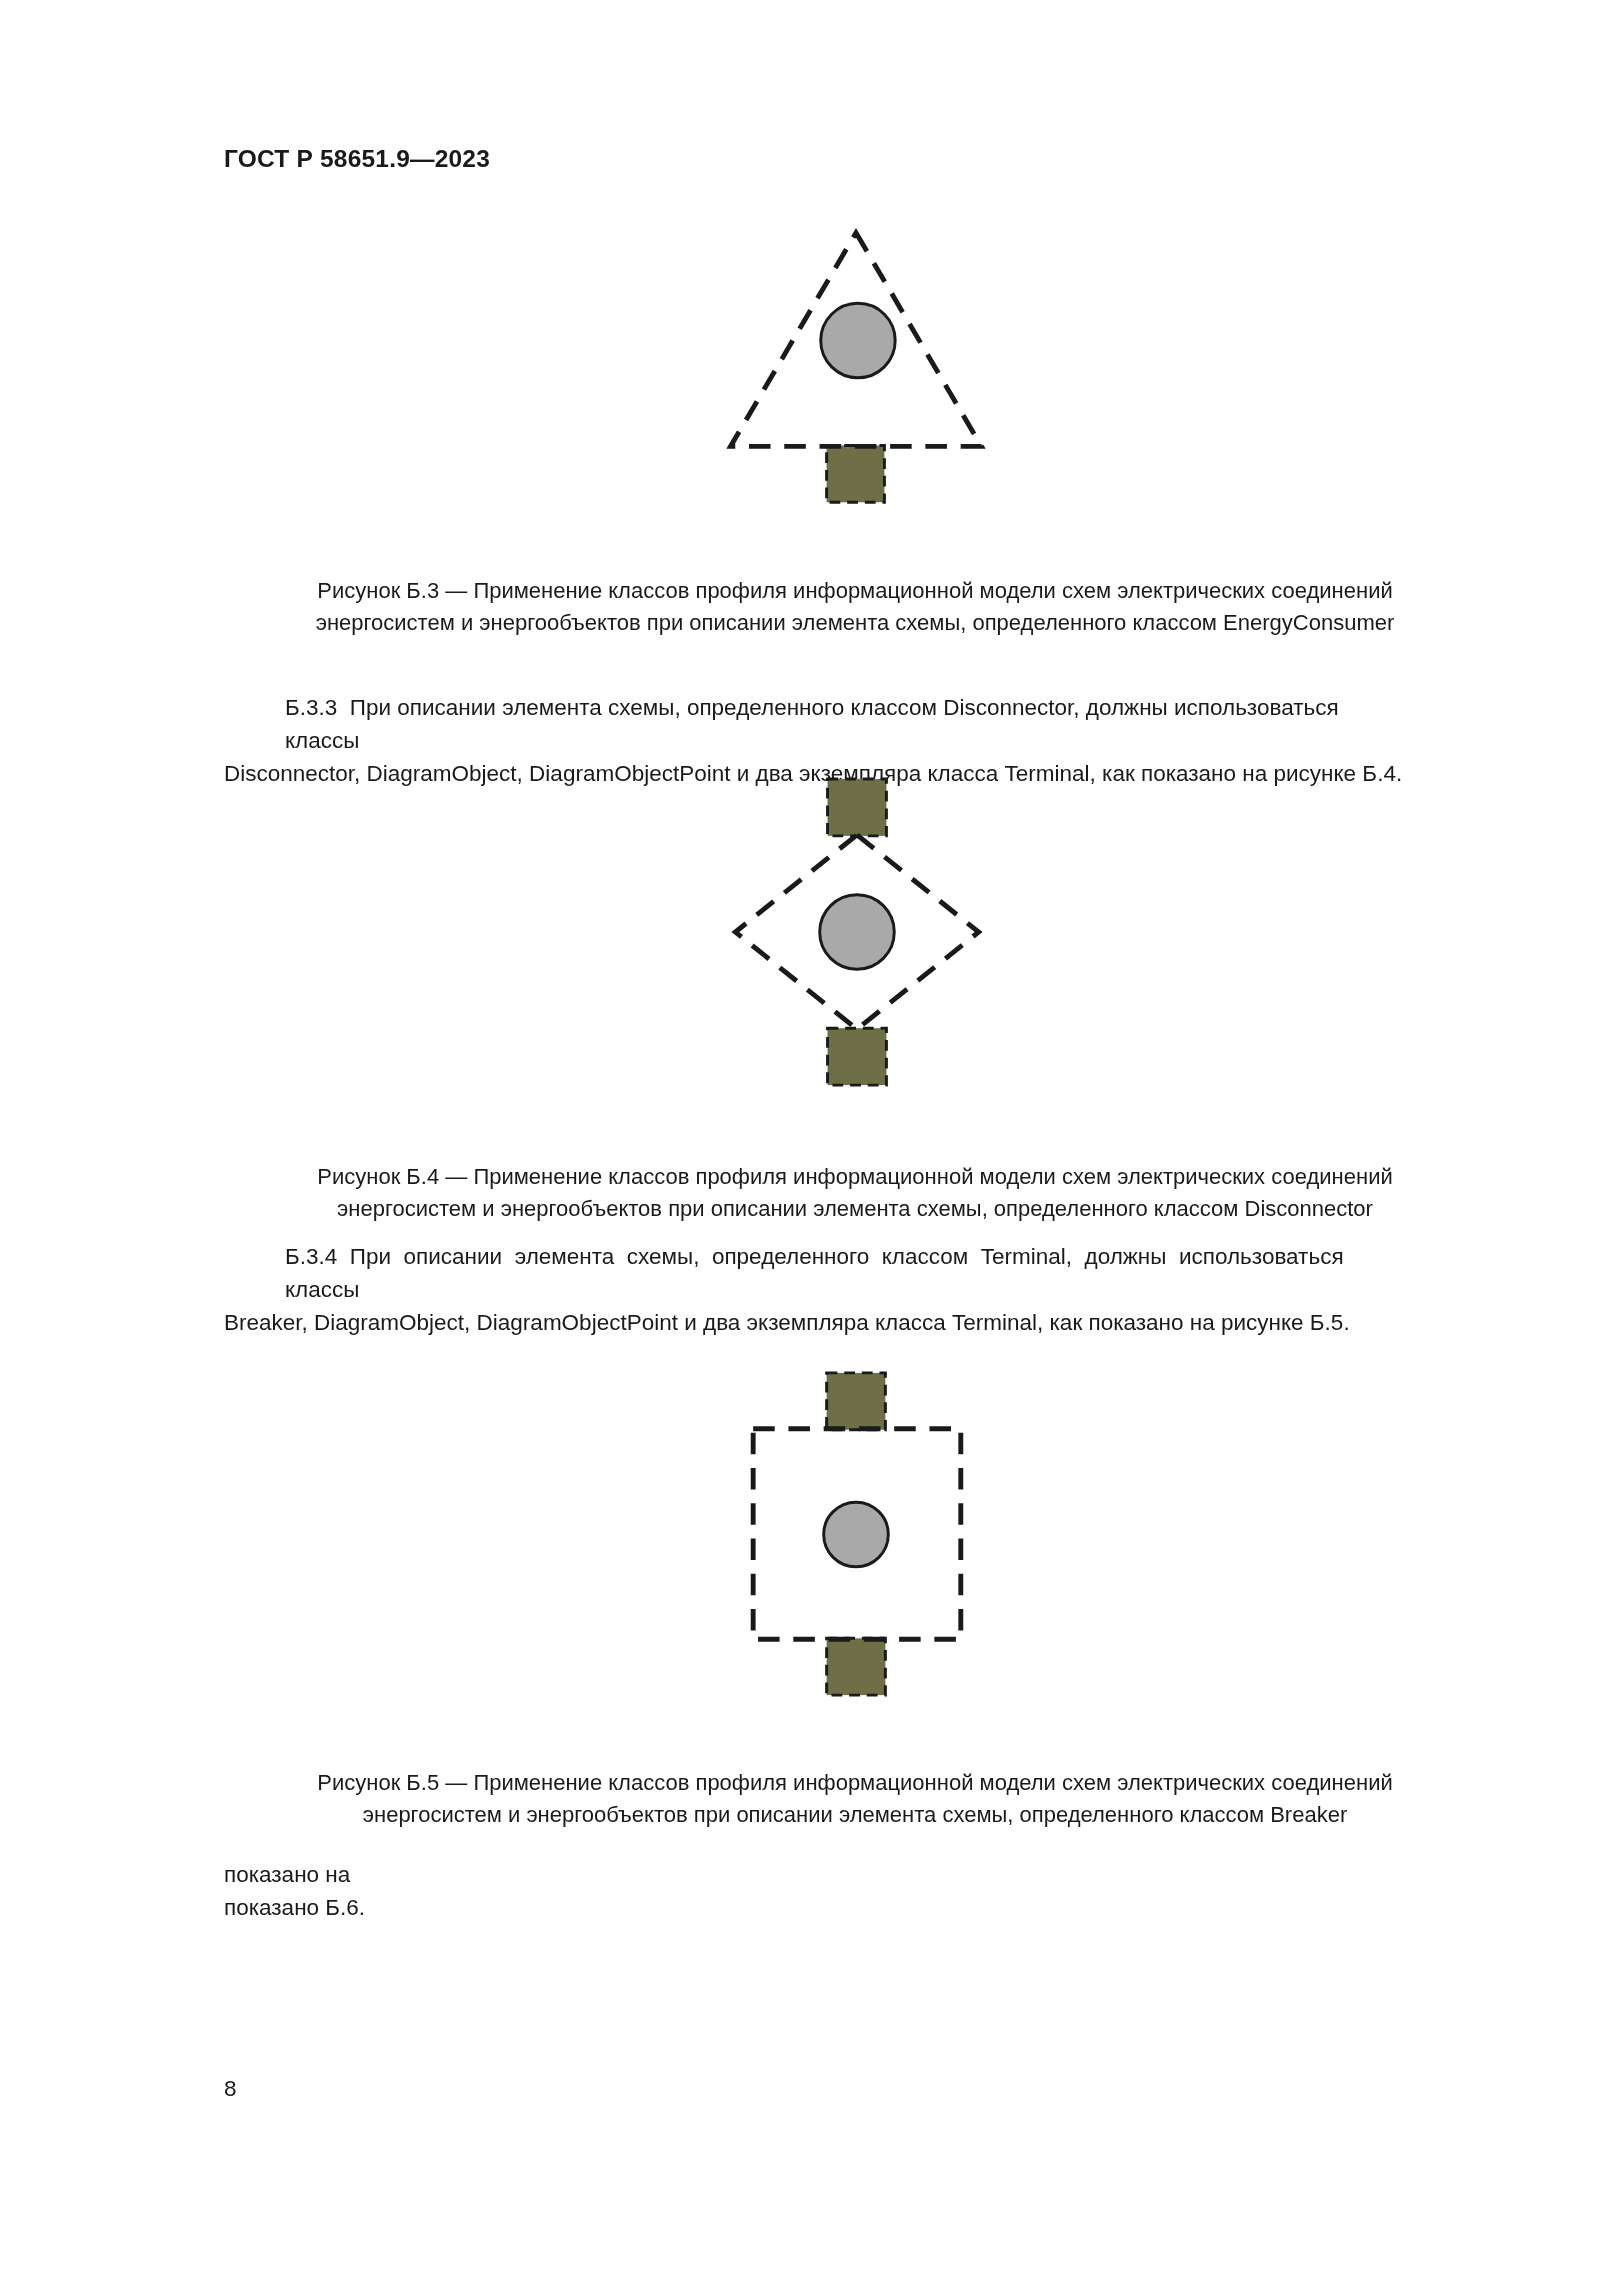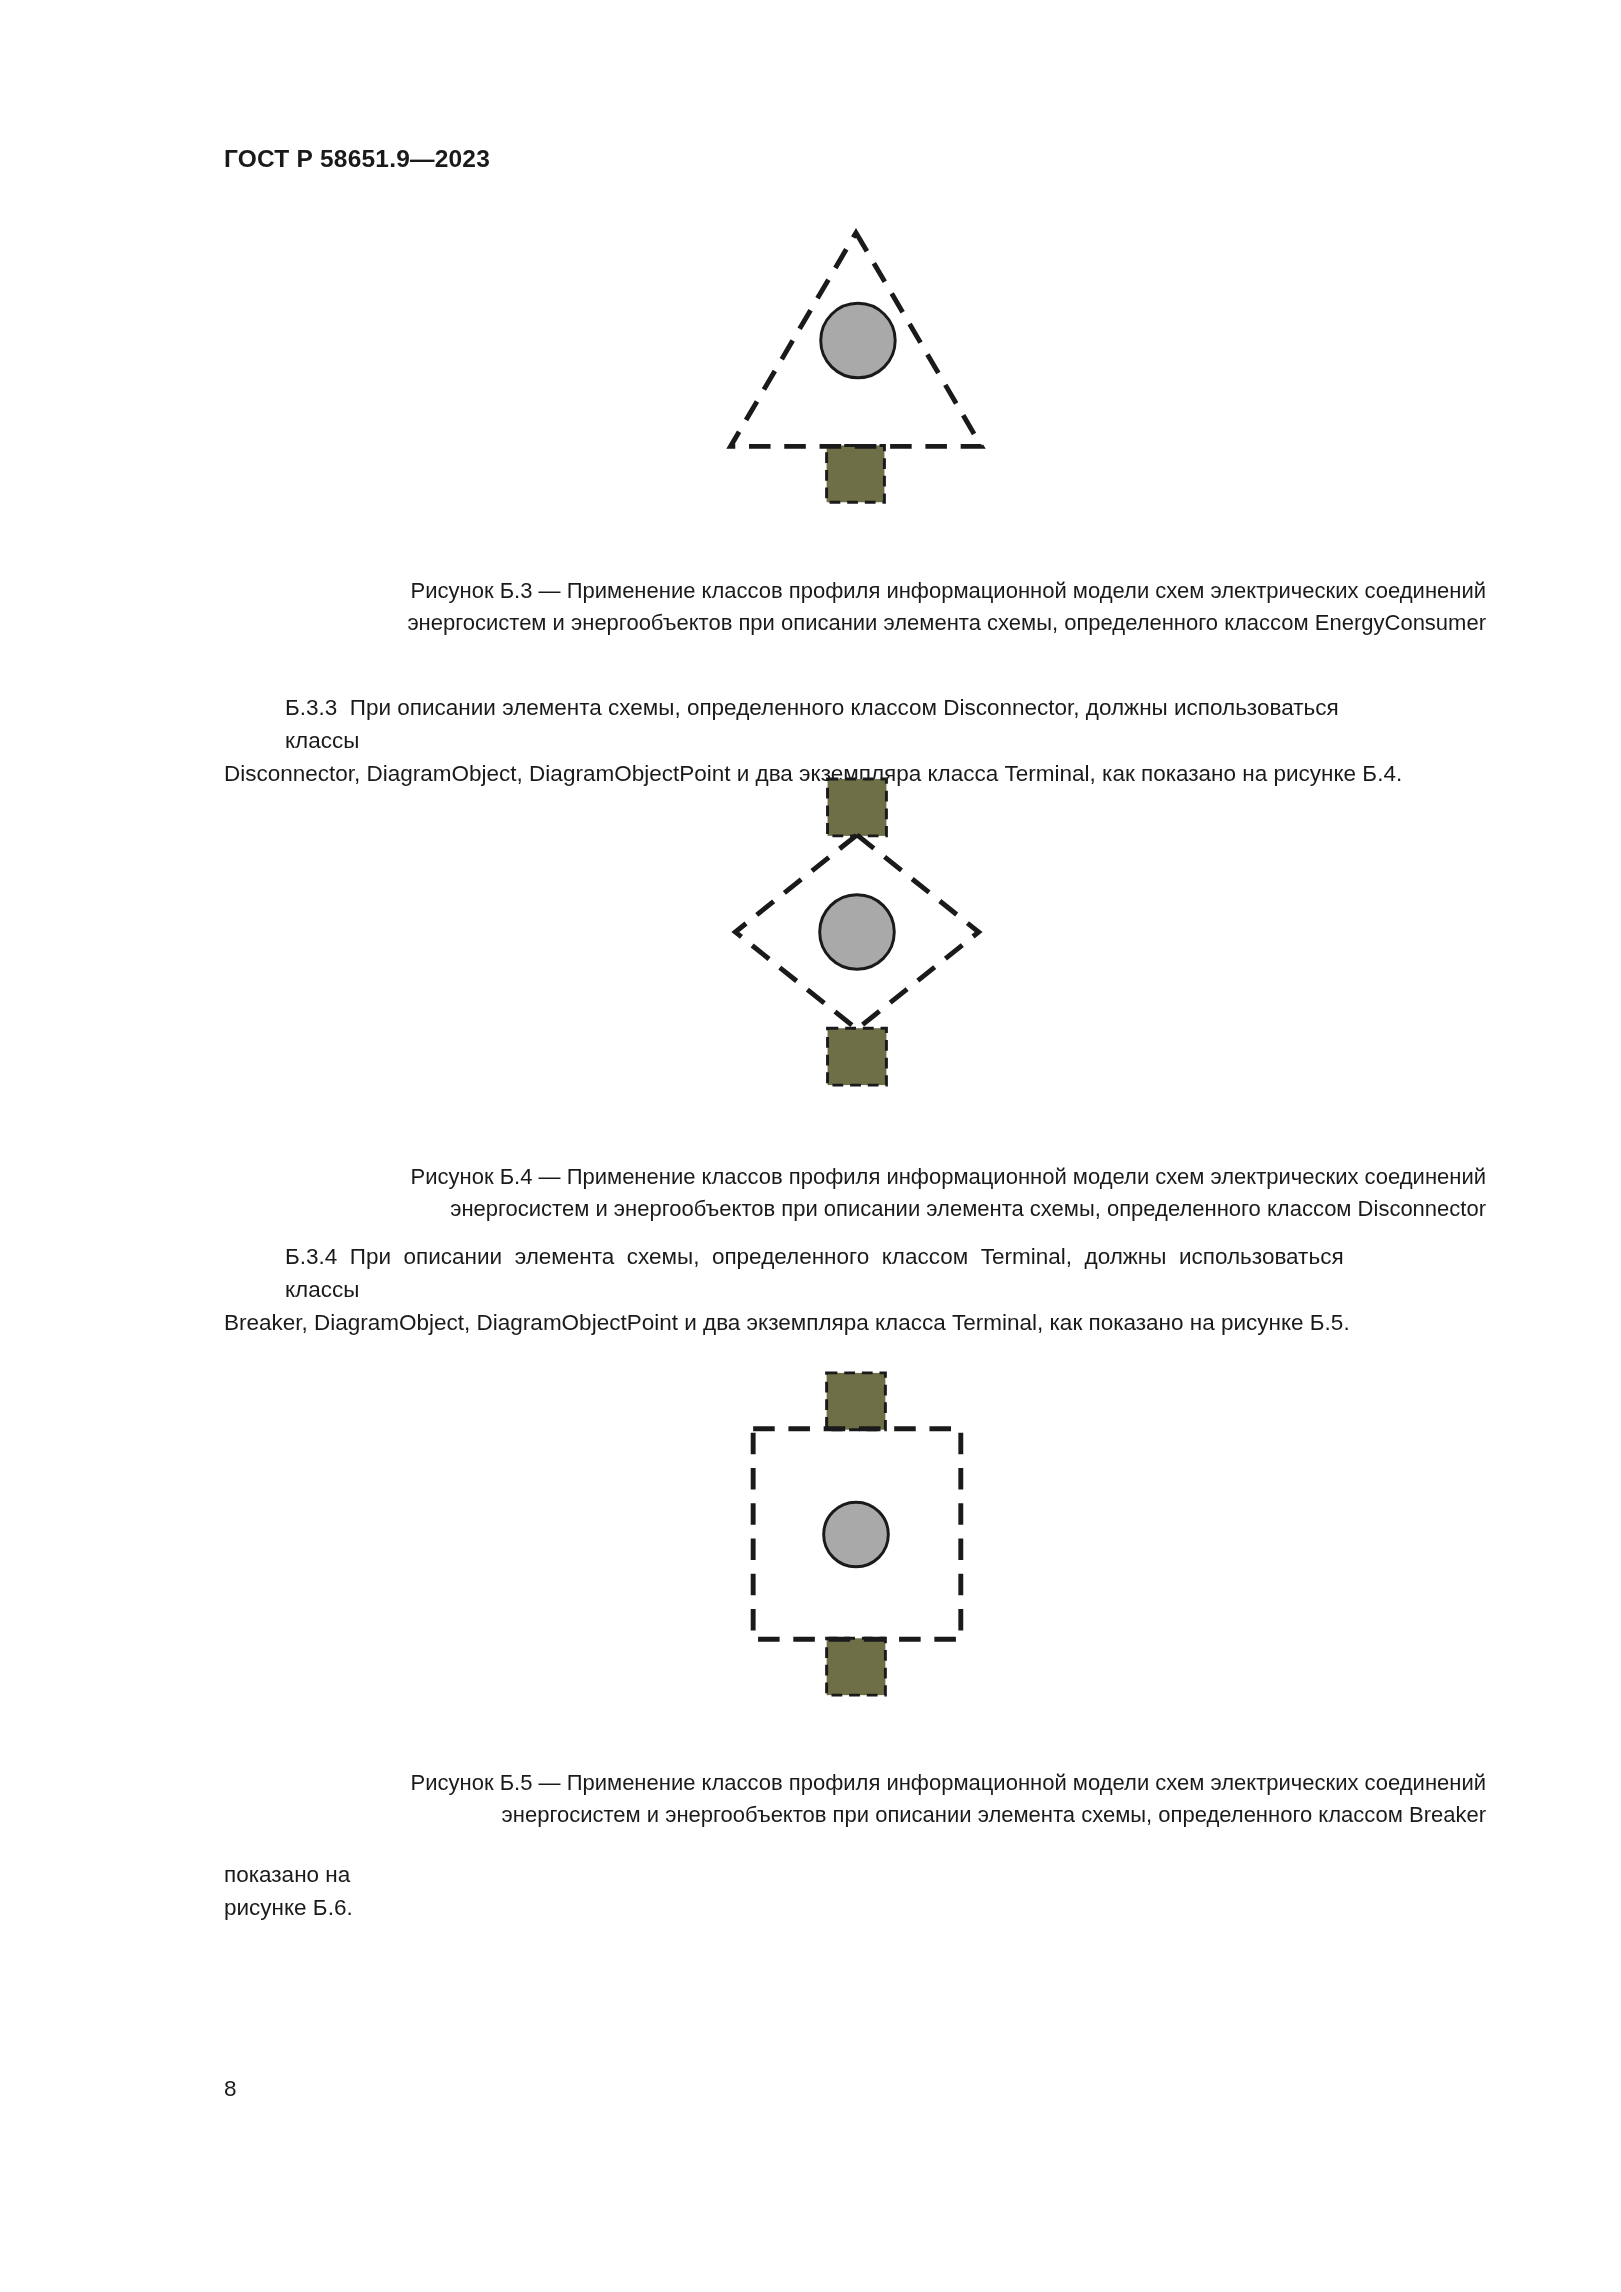--- a/index.html
+++ b/index.html
@@ -36,21 +36,21 @@
   
   .content {
     position: absolute;
     left: 179px;
     width: 1262px;
   }
 
   .figure-caption {
     font-size: 22px;
     line-height: 32px;
-    text-align: right;
+    text-align: center;
     margin: 0;
   }
   .figure-caption .cap-line {
     display: block;
   }
 
   .body-par {
     font-size: 22.5px;
     line-height: 33px;
     text-align: justify;
@@ -185,19 +185,19 @@
 
   <div class="content figure-caption" style="top:1767px;">
     <span class="cap-line">Рисунок Б.5 — Применение классов профиля информационной модели схем электрических соединений</span>
     <span class="cap-line">энергосистем и энергообъектов при описании элемента схемы, определенного классом Breaker</span>
   </div>
 
   <div class="content body-par" style="top:1858px;">
     <span class="par-line justified">
       <span>показано на</span>
     </span>
-    <span class="par-line">рисунке Б.6.</span>
+    <span class="par-line">показано Б.6.</span>
   </div>
 
   <div class="page-number">8</div>
 
 </div>
 
 
 </body></html>

